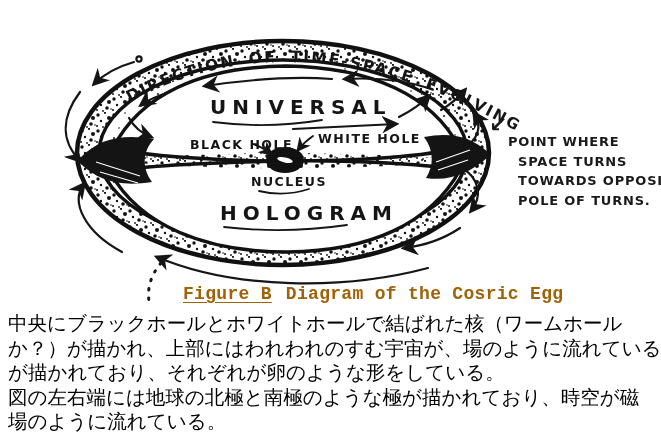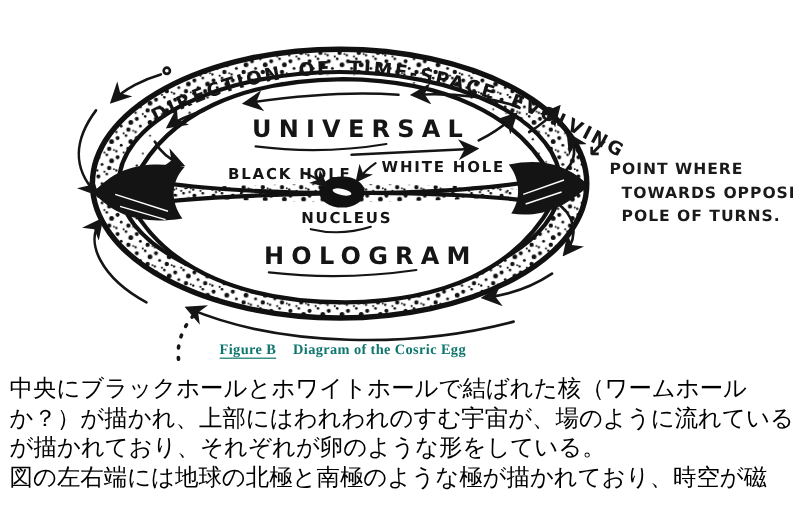--- a/index.html
+++ b/index.html
@@ -17,22 +17,22 @@
     font-size:13px;line-height:19.5px;letter-spacing:0.8px;font-weight:bold;
     color:#1a1a1a;
   }
   .side-note .ln{white-space:nowrap;}
   .side-note .ln.indent{padding-left:10px;}
   .pointer-arrow{
     position:absolute;left:489px;top:112px;font-size:22px;font-weight:bold;color:#1a1a1a;
   }
   .caption{
     position:absolute;left:183px;top:284px;
-    font-family:Liberation Serif, serif;
-    font-size:12px;font-weight:bold;color:#0f766e;letter-spacing:0.3px;white-space:nowrap;
+    font-family:Liberation Mono, monospace;
+    font-size:18px;font-weight:bold;color:#a16207;letter-spacing:0.3px;white-space:nowrap;
   }
   .caption .figref{text-decoration:underline;text-underline-offset:3px;margin-right:14px;}
   .jp{
     position:absolute;left:8px;top:312px;width:650px;
     font-size:19.5px;line-height:24.5px;color:#000;letter-spacing:0px;
   }
   .jp .ln{white-space:nowrap;}
 </style>
 </head>
 <body>
@@ -128,30 +128,32 @@
       <text class="hand-mid" x="251" y="186">NUCLEUS</text>
       <text class="hand-big" x="220" y="220">HOLOGRAM</text>
     </svg>
 
     
     <div class="pointer-arrow">↙</div>
 
     
     <div class="side-note">
       <div class="ln">POINT WHERE</div>
+      <div class="ln indent">SPACE TURNS</div>
       <div class="ln indent">TOWARDS OPPOSITE</div>
       <div class="ln indent">POLE OF TURNS.</div>
     </div>
 
     
     <div class="caption">
       <span class="figref">Figure B</span><span>Diagram of the Cosric Egg</span>
     </div>
   </div>
 
   <div class="jp">
     <div class="ln">中央にブラックホールとホワイトホールで結ばれた核（ワームホール</div>
     <div class="ln">か？）が描かれ、上部にはわれわれのすむ宇宙が、場のように流れている</div>
     <div class="ln">が描かれており、それぞれが卵のような形をしている。</div>
     <div class="ln">図の左右端には地球の北極と南極のような極が描かれており、時空が磁</div>
+    <div class="ln">場のように流れている。</div>
   </div>
 
 </div>
 
 </body></html>

